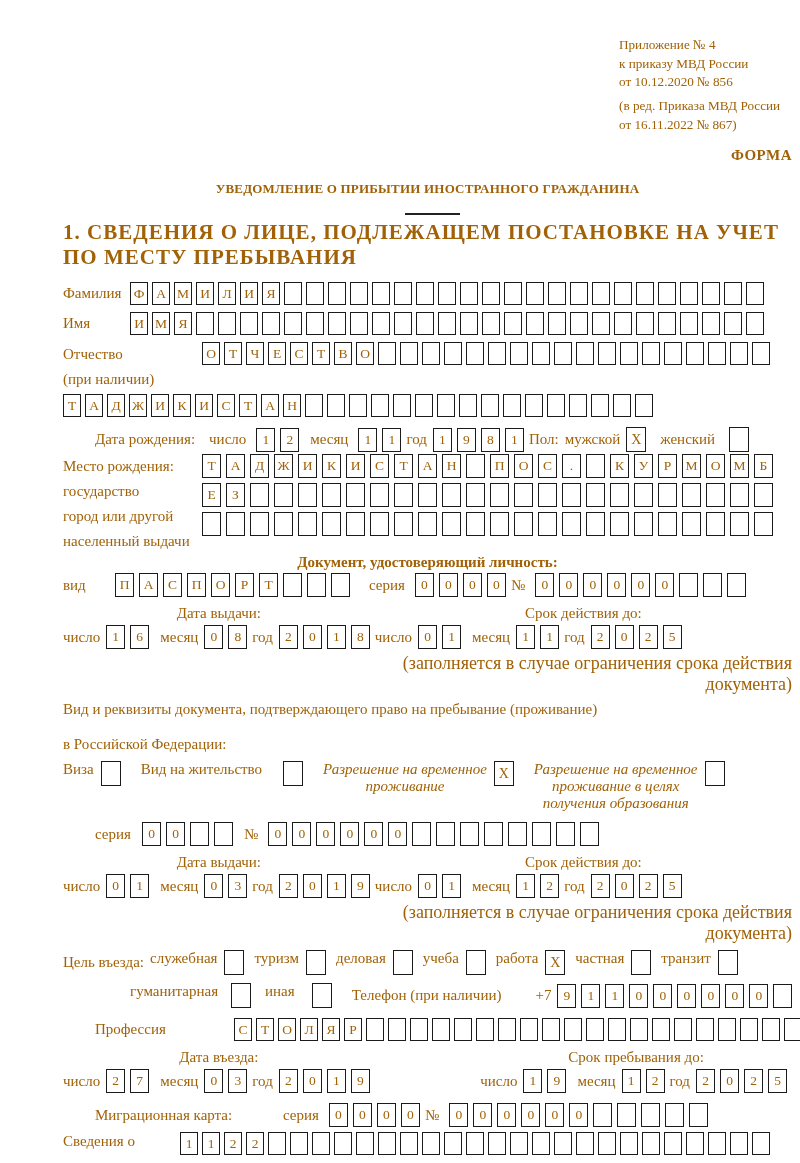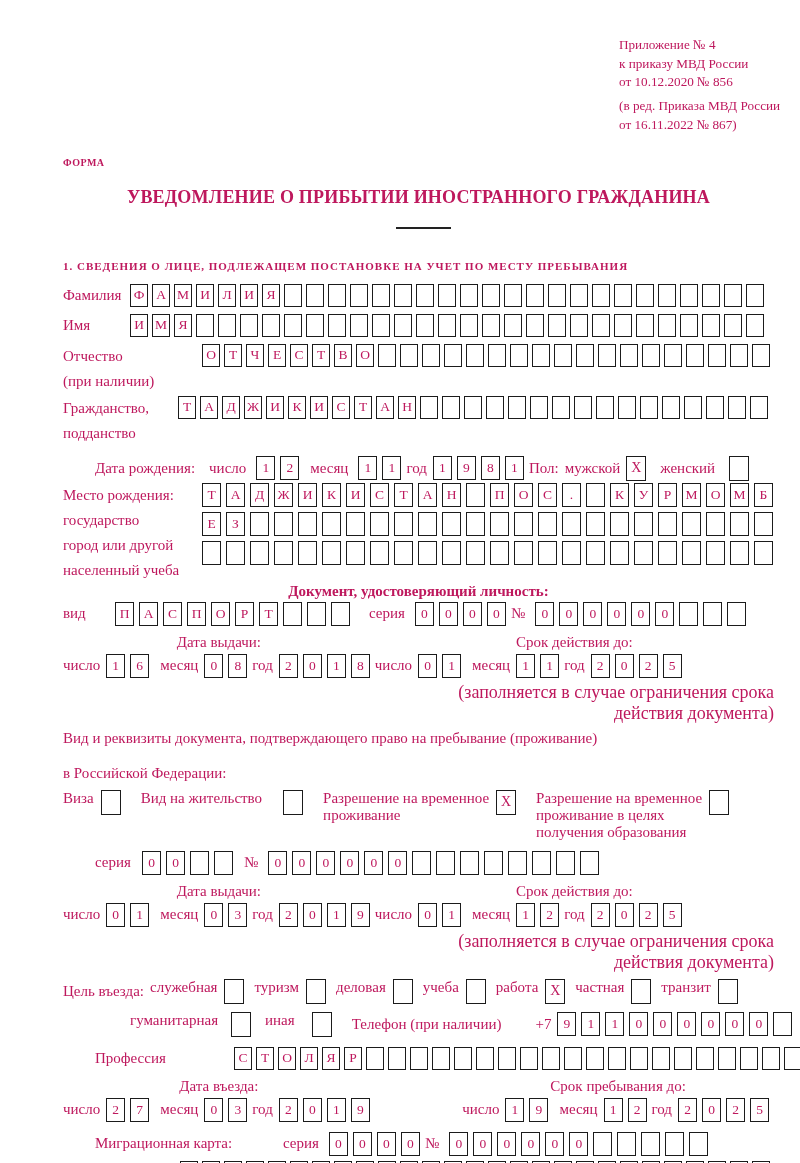--- a/index.html
+++ b/index.html
@@ -1,27 +1,27 @@
 <!DOCTYPE html>
 <html><head>
 <meta charset="utf-8">
 <style>
   html,body { margin:0; padding:0; background:#e8e8e8; }
   .page {
     width:800px; height:1163px; box-sizing:border-box; margin:0 auto;
-    background:#ffffff; color:#be185d;
+    background:#ffffff; color:#a16207;
     font-family:"Liberation Serif","DejaVu Serif",serif;
-    font-size:15px; padding:36px 26px 16px 63px; overflow:hidden; position:relative;
+    font-size:15px; padding:36px 8px 16px 63px; overflow:hidden; position:relative;
   }
   .appendix { margin-left:556px; width:185px; font-size:13.2px; line-height:1.42; }
   .appendix .gap { height:5px; }
-  .form-label { font-weight:bold; font-size:10px; margin-top:22px; letter-spacing:.5px; }
-  .title { text-align:center; font-weight:bold; font-size:18px; line-height:1.45; margin-top:16px; letter-spacing:.2px; }
+  .form-label { text-align:right; font-weight:bold; font-size:15px; margin-top:12px; letter-spacing:.5px; }
+  .title { text-align:center; font-weight:bold; font-size:13px; line-height:1.45; margin-top:16px; letter-spacing:.2px; }
   .title-underline { display:inline-block; width:55px; border-bottom:2px solid #222; height:14px; margin-left:10px; }
-  .section-heading { font-weight:bold; font-size:11px; margin-top:24px; letter-spacing:1px; }
+  .section-heading { font-weight:bold; font-size:21px; letter-spacing:1px; }
 
   .row { display:flex; align-items:center; margin-top:7px; }
   .row-top { display:flex; align-items:flex-start; margin-top:7px; }
   .lbl { flex:none; }
   .cells { display:flex; flex:none; align-items:center; }
   .cell {
     box-sizing:border-box; width:18px; height:23px; border:1.6px solid #1b1b1b;
     margin-right:4px; display:inline-flex; align-items:center; justify-content:center;
     font-size:13.5px; flex:none; background:#fff;
   }
@@ -34,21 +34,21 @@
   .stack > .cells { margin-bottom:5px; }
   .doc-heading { text-align:center; font-weight:bold; margin-top:8px; font-size:15px; }
   .date-pair { display:flex; justify-content:space-between; margin-top:8px; align-items:flex-start; }
   .date-heading { text-align:center; margin-bottom:3px; }
   .date-row { display:flex; align-items:center; }
   .date-row .lbl { margin-right:6px; }
   .date-note { font-size:18px; margin-top:4px; text-align:right;margin-left:10px; }
   .sp6 { width:6px; flex:none; } .sp10 { width:10px; flex:none; } .sp14 { width:14px; flex:none; } .sp20 { width:20px; flex:none; }
   .opt { display:flex; align-items:flex-start; }
   .opt .olabel { margin-right:7px; }
-  .center { text-align:left; }
+  .center { text-align:center;font-style:italic; }
   .mt2 { margin-top:2px; } .mt10 { margin-top:10px;margin-left:32px; } .mt12 { margin-top:12px; }
 </style>
 </head>
 <body>
 
 <div class="page">
 
   <div class="appendix">
     <div>Приложение № 4</div>
     <div>к приказу МВД России</div>
@@ -166,24 +166,20 @@
         <span class="cell"></span>
         <span class="cell"></span>
         <span class="cell"></span>
         <span class="cell"></span>
         <span class="cell"></span>
         <span class="cell"></span>
       </span>
   </div>
 
   <div class="row-top mt2">
-    <span class="lblcol" style="width:115px">
-      <div>Гражданство,</div>
-      <div>подданство</div>
-    </span>
     <span class="cells">
         <span class="cell">Т</span>
         <span class="cell">А</span>
         <span class="cell">Д</span>
         <span class="cell">Ж</span>
         <span class="cell">И</span>
         <span class="cell">К</span>
         <span class="cell">И</span>
         <span class="cell">С</span>
         <span class="cell">Т</span>
@@ -241,21 +237,21 @@
     <span class="lbl">женский</span>
       <span class="sp14"></span>
     <span class="checkbox"></span>
   </div>
 
   <div class="row-top mt2">
     <span class="lblcol" style="width:139px">
       <div>Место рождения:</div>
       <div>государство</div>
       <div>город или другой</div>
-      <div>населенный учеба</div>
+      <div>населенный выдачи</div>
     </span>
     <span class="stack">
       <span class="cells lg">
           <span class="cell">Т</span>
           <span class="cell">А</span>
           <span class="cell">Д</span>
           <span class="cell">Ж</span>
           <span class="cell">И</span>
           <span class="cell">К</span>
           <span class="cell">И</span>

